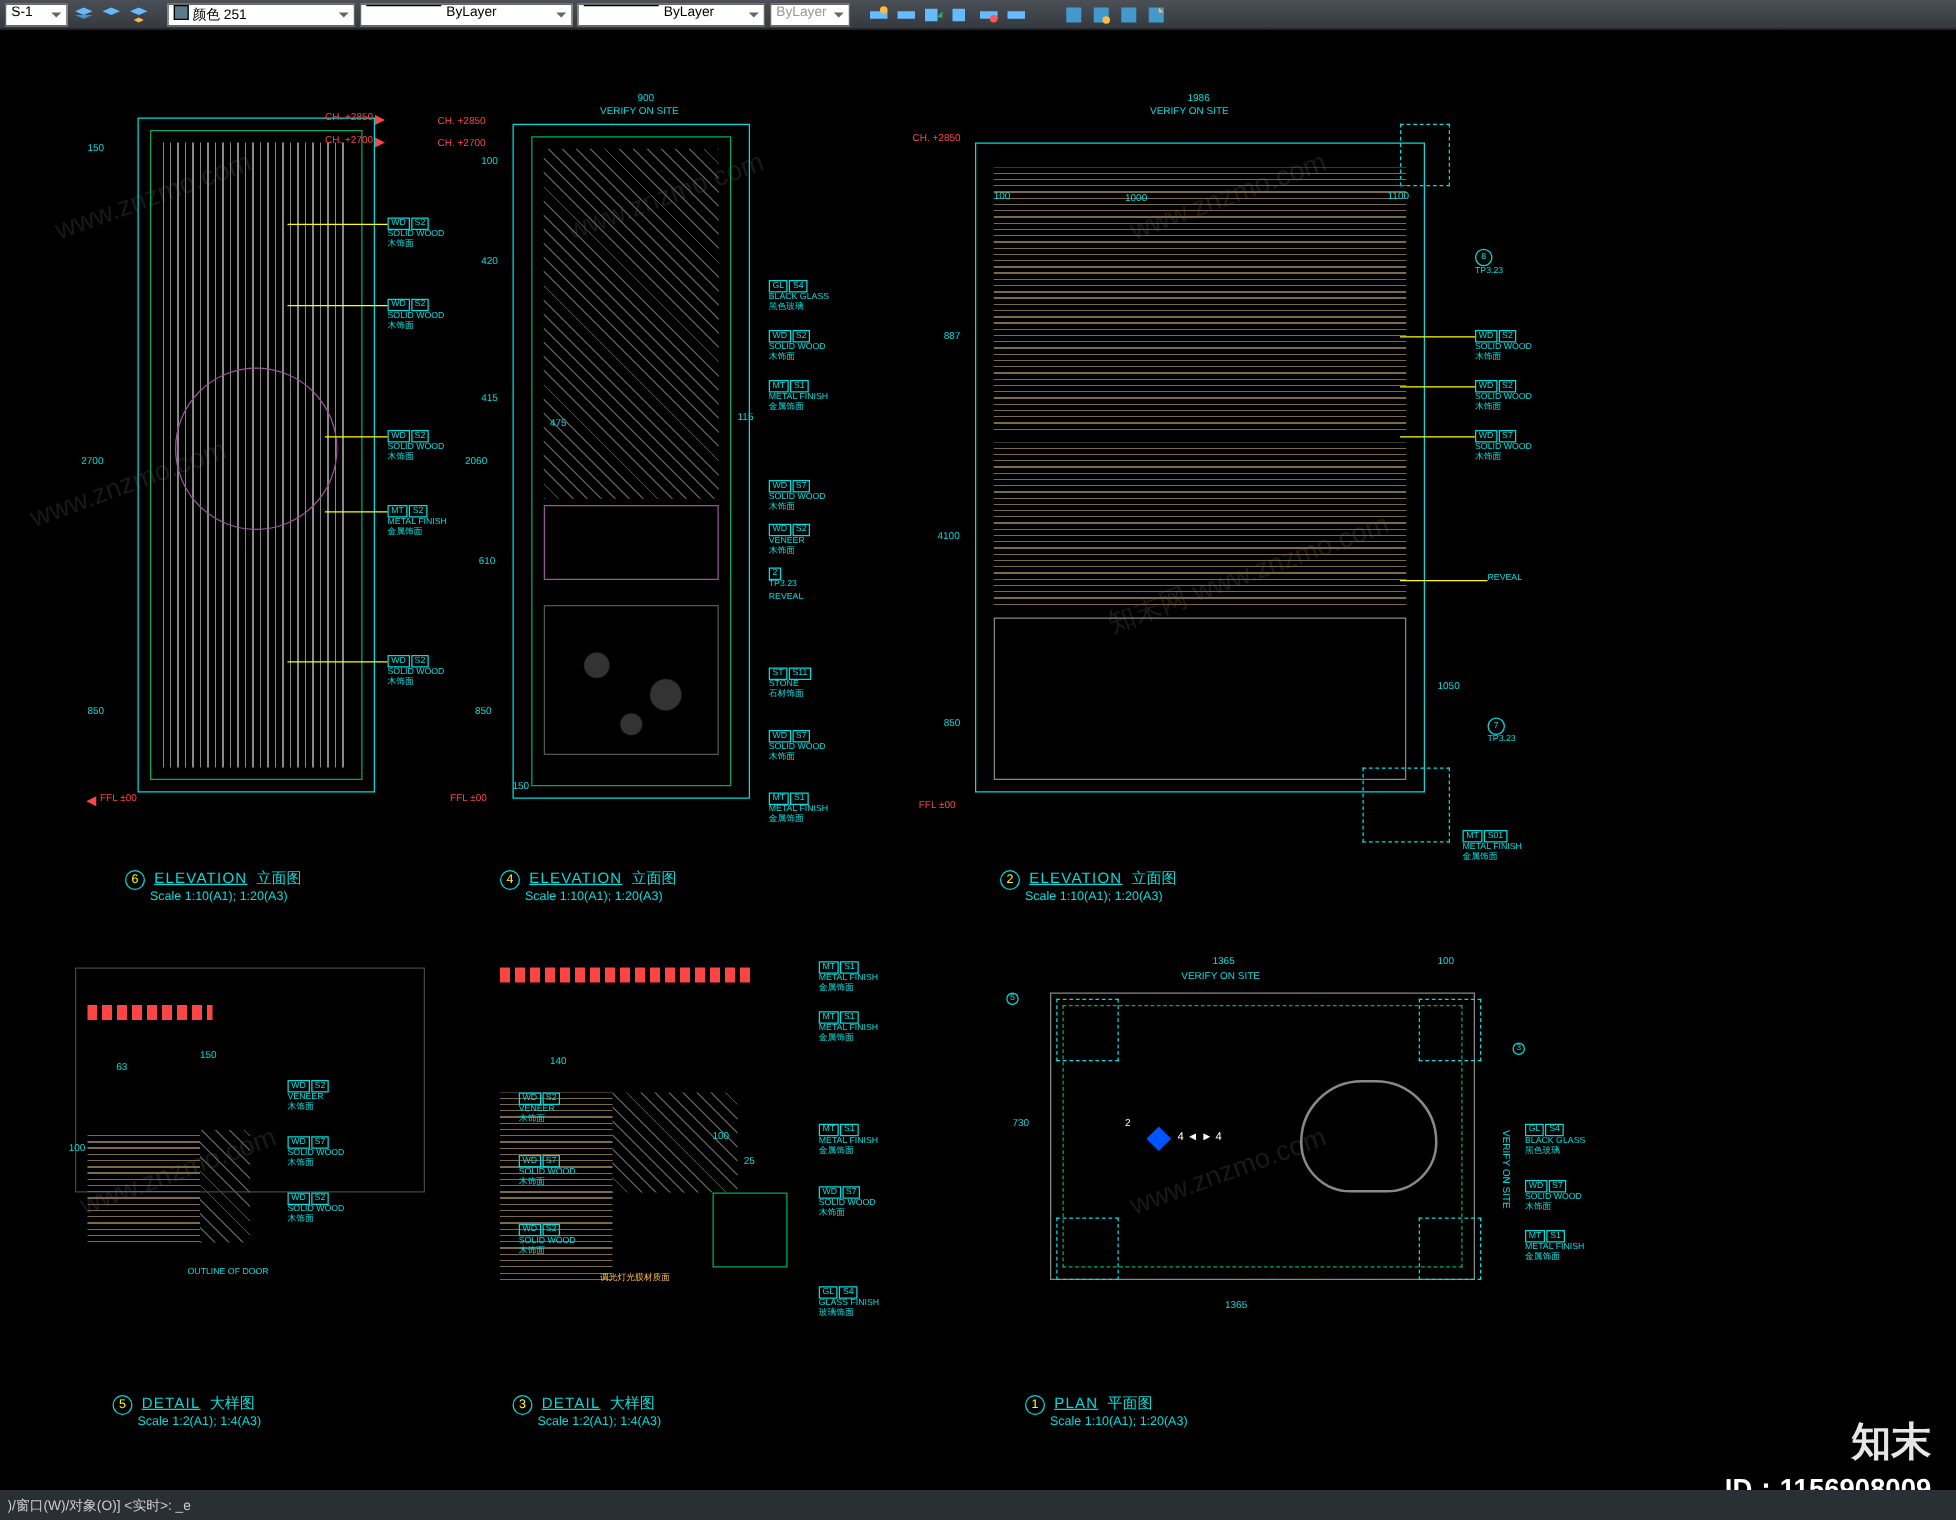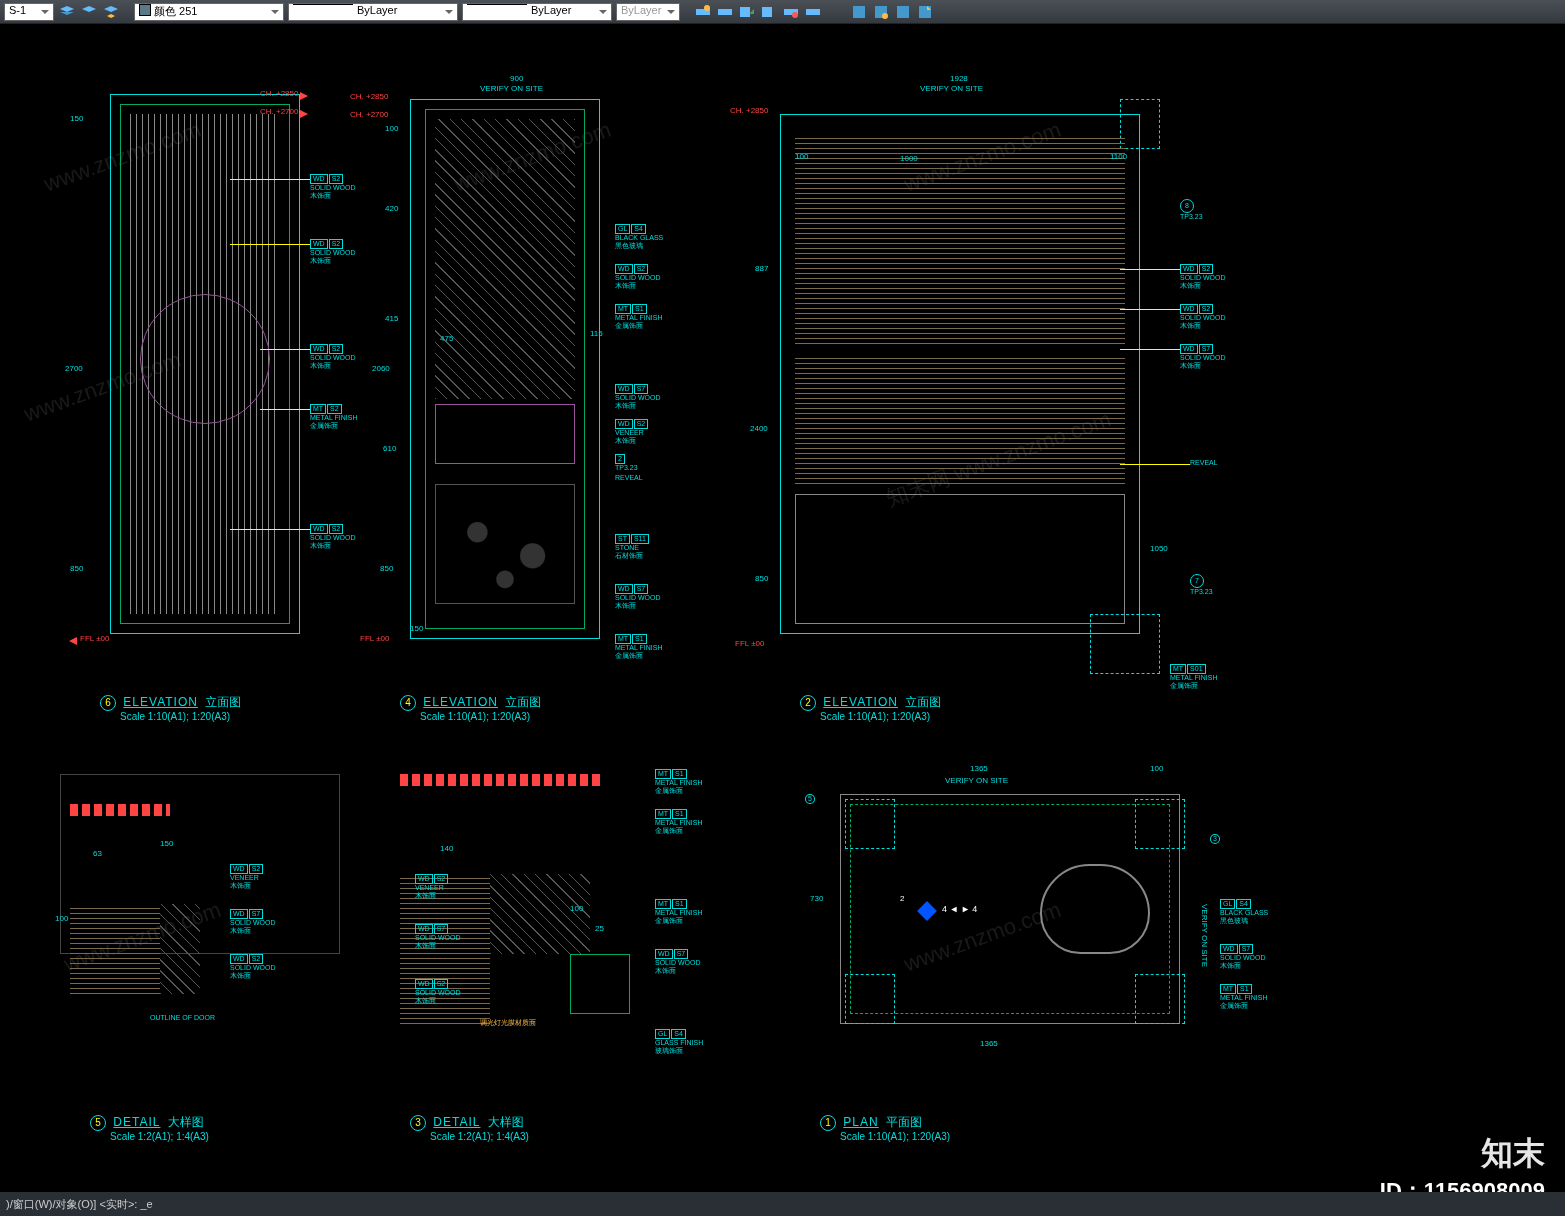--- a/index.html
+++ b/index.html
@@ -217,33 +217,33 @@
     <div class="tag" style="top:590px;left:245px"><span class="box">MT</span><span class="box">S1</span><span class="sub">METAL FINISH</span><span class="sub">金属饰面</span></div>
   </div>
   <div class="title-block" style="top:670px;left:400px">
     <span class="num">4</span>
     <span class="main">ELEVATION</span>
     <span class="cn">立面图</span>
     <span class="scale">Scale 1:10(A1); 1:20(A3)</span>
   </div>
 
   <div class="panel" style="top:20px;left:700px;width:560px;height:660px">
-    <div class="dim" style="top:30px;left:250px">1928</div>
+    <div class="dim" style="top:30px;left:250px">1986</div>
     <div class="dim" style="top:40px;left:220px;color:#0dd">VERIFY ON SITE</div>
     <div class="red-txt" style="top:62px;left:30px">CH. +2850</div>
     <div class="elev-frame" style="top:70px;left:80px;width:360px;height:520px"></div>
     <div class="cyan-box dashed" style="top:55px;left:420px;width:40px;height:50px;border-color:#0dd"></div>
     <div class="hatch-h" style="top:90px;left:95px;width:330px;height:210px"></div>
     <div class="hatch-h" style="top:310px;left:95px;width:330px;height:130px"></div>
     <div class="cyan-box" style="top:450px;left:95px;width:330px;height:130px;border-color:#888"></div>
     <div class="dim" style="top:110px;left:200px">1000</div>
     <div class="dim" style="top:108px;left:95px">100</div>
     <div class="dim" style="top:108px;left:410px">1100</div>
     <div class="dim" style="top:220px;left:55px">887</div>
-    <div class="dim" style="top:380px;left:50px">2400</div>
+    <div class="dim" style="top:380px;left:50px">4100</div>
     <div class="dim" style="top:530px;left:55px">850</div>
     <div class="dim" style="top:500px;left:450px">1050</div>
     <div class="red-txt" style="top:595px;left:35px">FFL ±00</div>
     <div class="tag" style="top:155px;left:480px"><span class="box" style="border-radius:50%;width:14px;height:14px;line-height:12px;text-align:center">8</span><span class="sub">TP3.23</span></div>
     <div class="tag" style="top:220px;left:480px"><span class="box">WD</span><span class="box">S2</span><span class="sub">SOLID WOOD</span><span class="sub">木饰面</span></div>
     <div class="tag" style="top:260px;left:480px"><span class="box">WD</span><span class="box">S2</span><span class="sub">SOLID WOOD</span><span class="sub">木饰面</span></div>
     <div class="tag" style="top:300px;left:480px"><span class="box">WD</span><span class="box">S7</span><span class="sub">SOLID WOOD</span><span class="sub">木饰面</span></div>
     <div class="tag" style="top:415px;left:490px">
         <span class="sub">REVEAL</span>
       </div>

